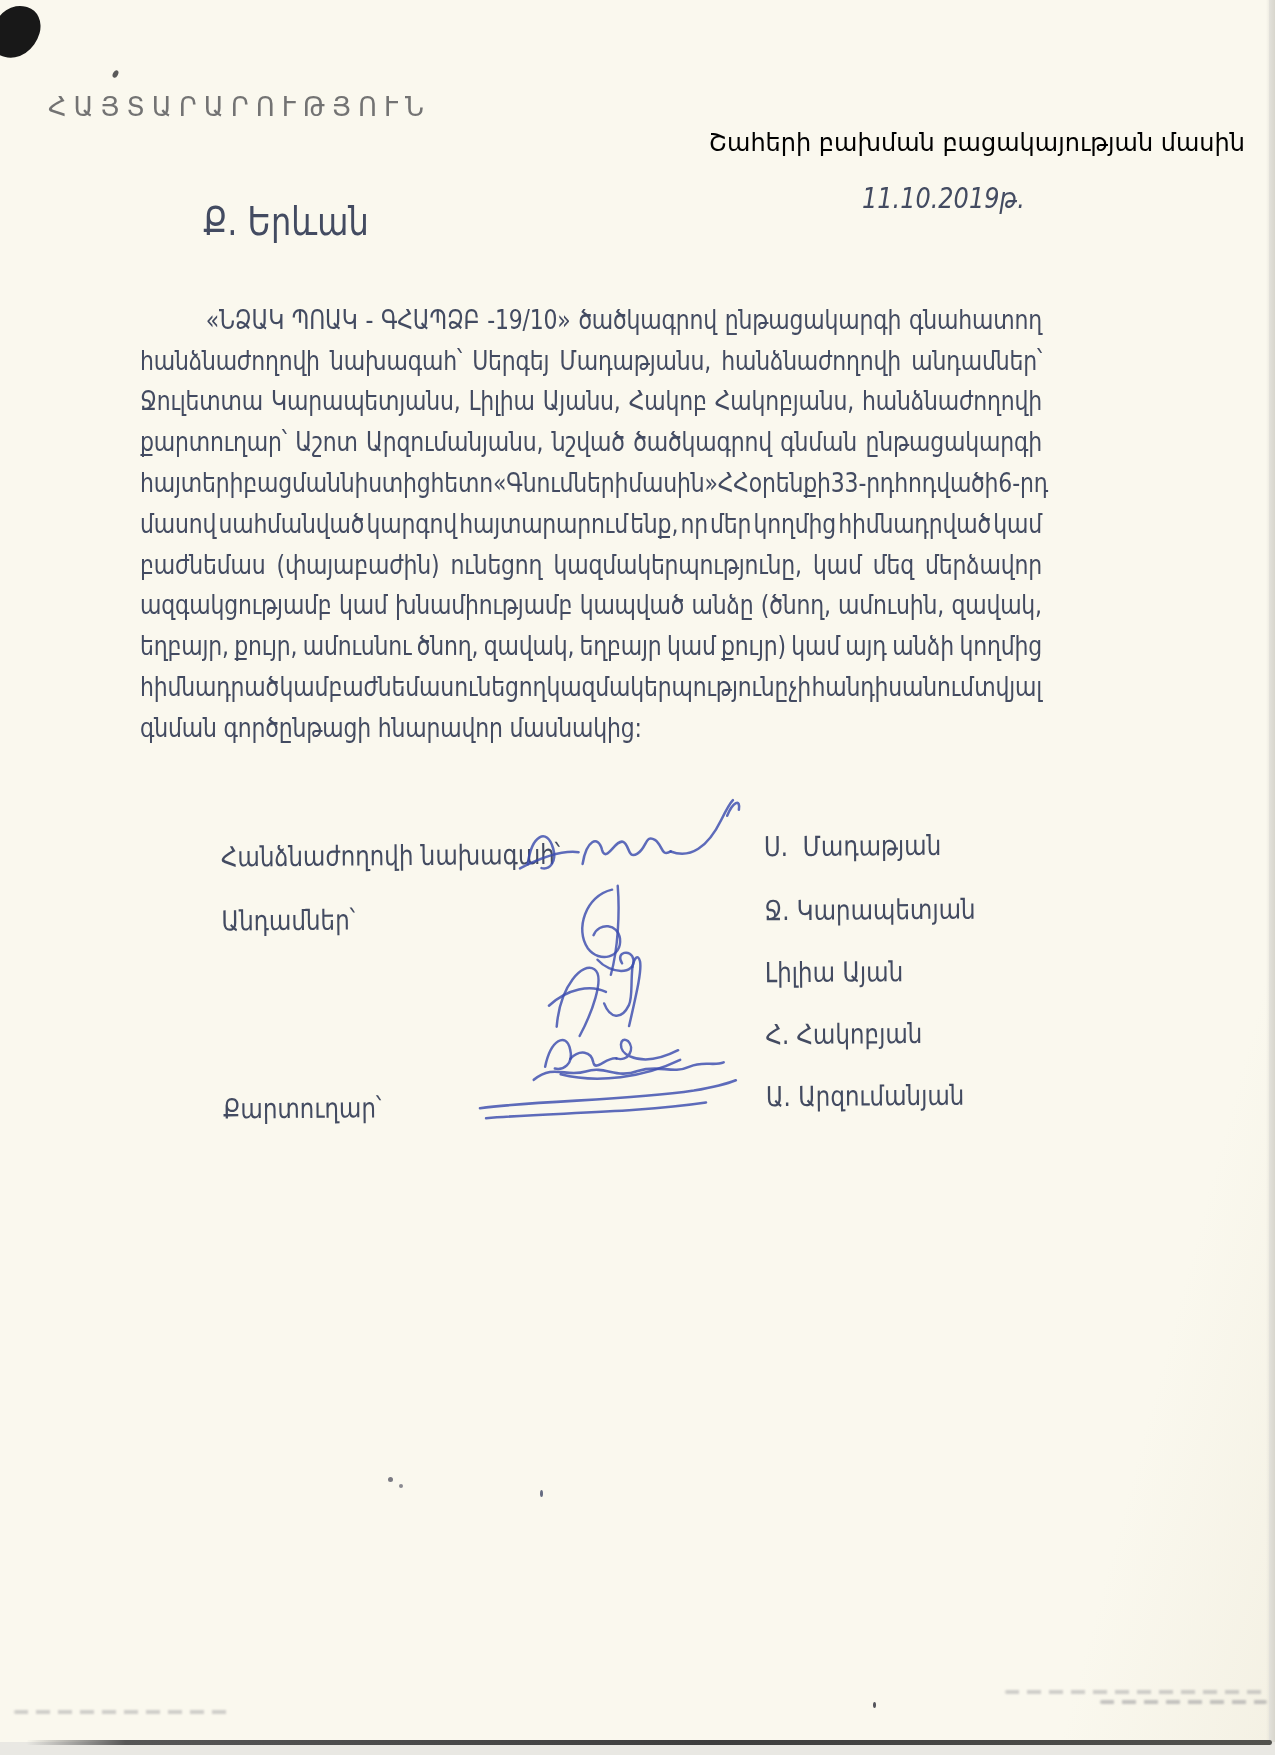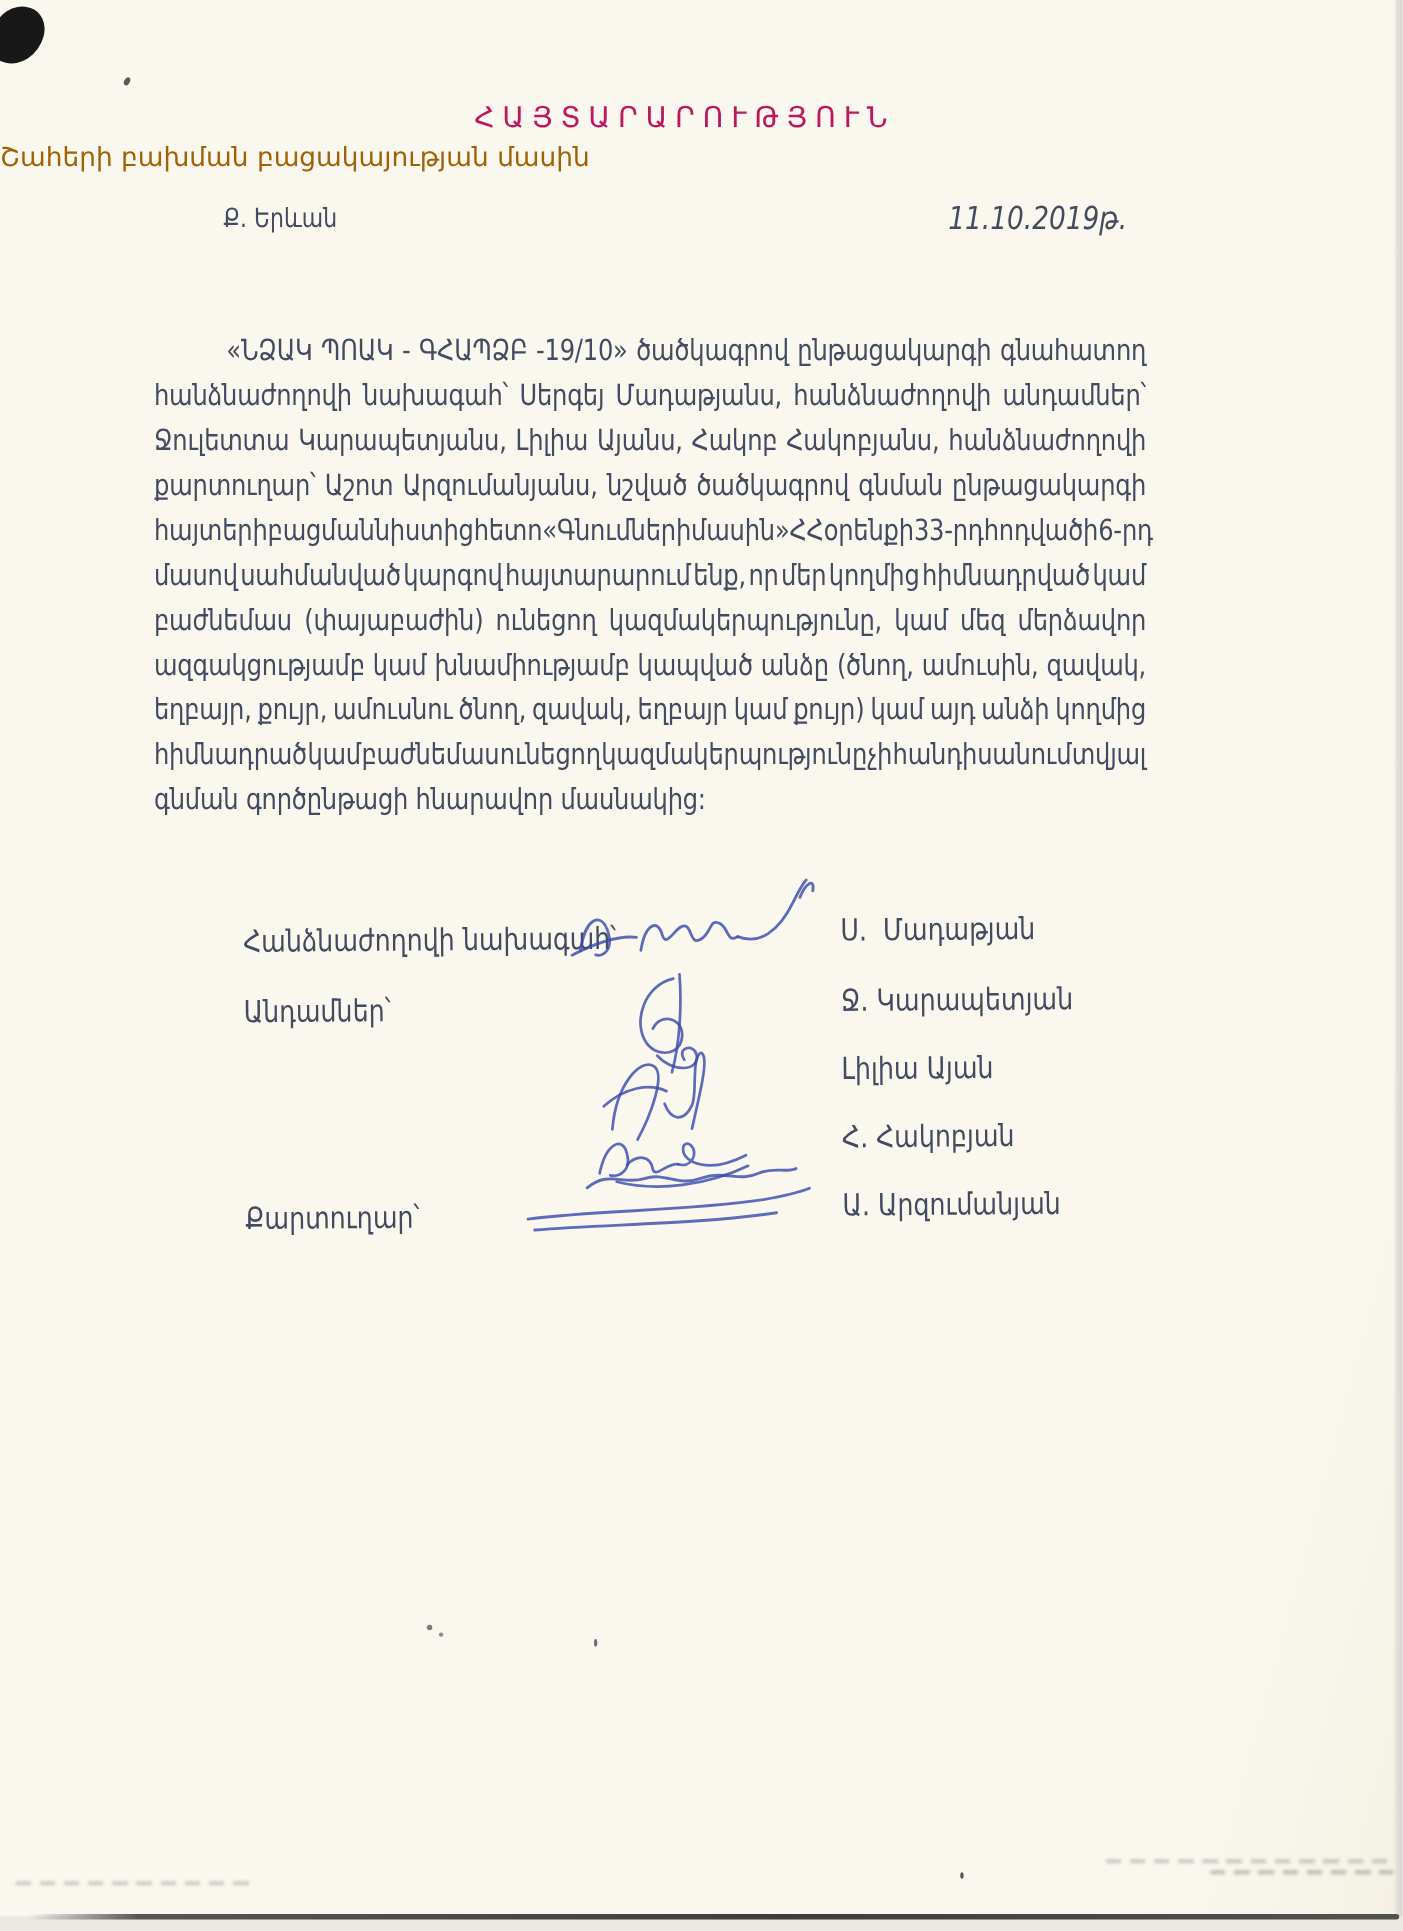--- a/index.html
+++ b/index.html
@@ -25,29 +25,29 @@
   .blob-top-left{
     position:absolute;left:-7px;top:5px;width:46px;height:54px;background:#181818;
     border-radius:58% 42% 62% 38%;transform:rotate(16deg);
   }
   .speck{position:absolute;background:#5a5a5a;border-radius:50%;}
   .smudge{position:absolute;opacity:.4;filter:blur(1.3px);}
   .smudge-row{height:4px;border-radius:2px;
     background:repeating-linear-gradient(90deg,#8f8f93 0 14px,rgba(143,143,147,0) 14px 22px);}
   
   .title{
-    position:absolute;left:0;right:30px;top:92px;text-align:center;
-    font-size:26px;letter-spacing:7px;color:#be185d;
+    position:absolute;left:0;right:30px;top:92px;text-align:left;
+    font-size:26px;letter-spacing:7px;color:#737373;padding-left:48px;
   }
   .subtitle{
-    position:absolute;left:0;right:30px;top:129px;text-align:left;
-    font-size:24px;color:#a16207;
+    position:absolute;left:0;right:30px;top:129px;text-align:right;
+    font-size:24px;color:#000000;
   }
   .scaled{transform:scaleY(1.2);transform-origin:0 0;display:inline-block;}
-  .place{position:absolute;left:203px;top:184px;font-size:20px;}
+  .place{position:absolute;left:203px;top:199px;font-size:32px;}
   .date{position:absolute;left:862px;top:182px;font-size:24px;font-style:italic;}
   
   .bodyblock{
     position:absolute;left:140px;top:300px;width:902px;
     transform:scaleY(1.2);transform-origin:0 0;
   }
   .bline{
     display:flex;justify-content:space-between;align-items:baseline;
     height:34px;line-height:34px;font-size:22px;letter-spacing:-0.2px;white-space:nowrap;
   }

